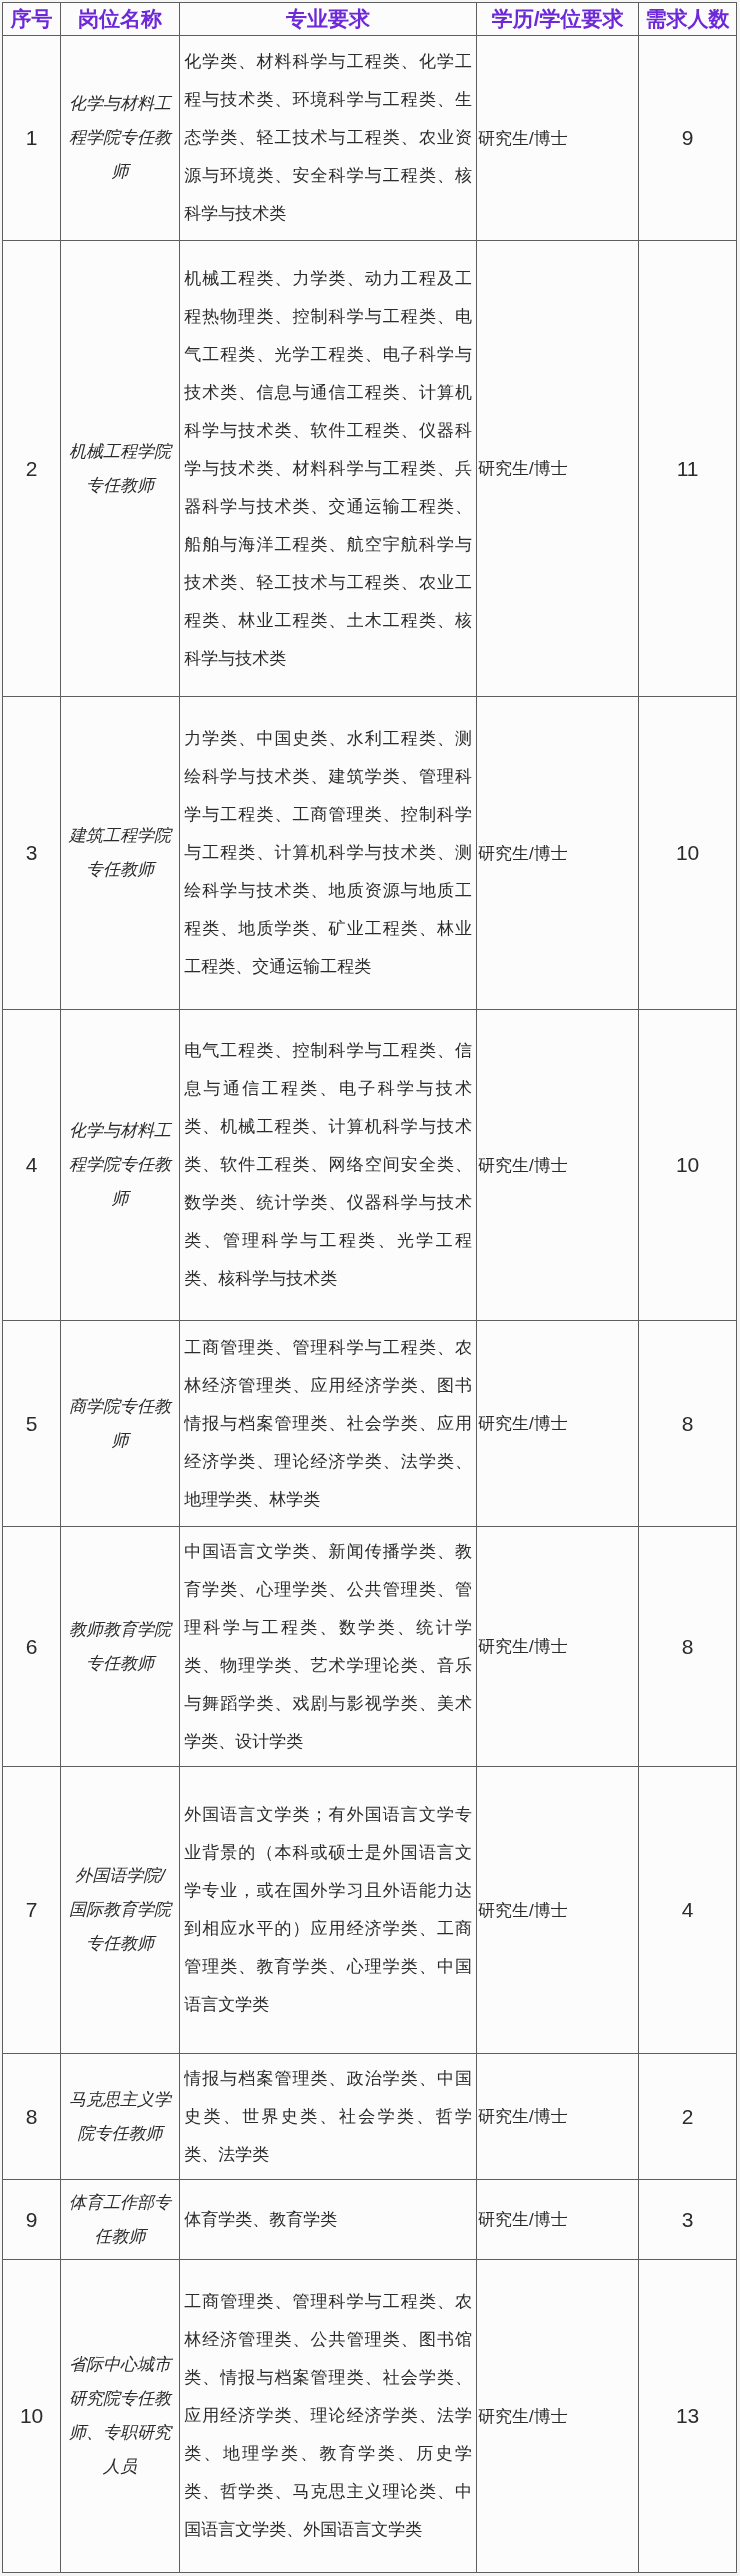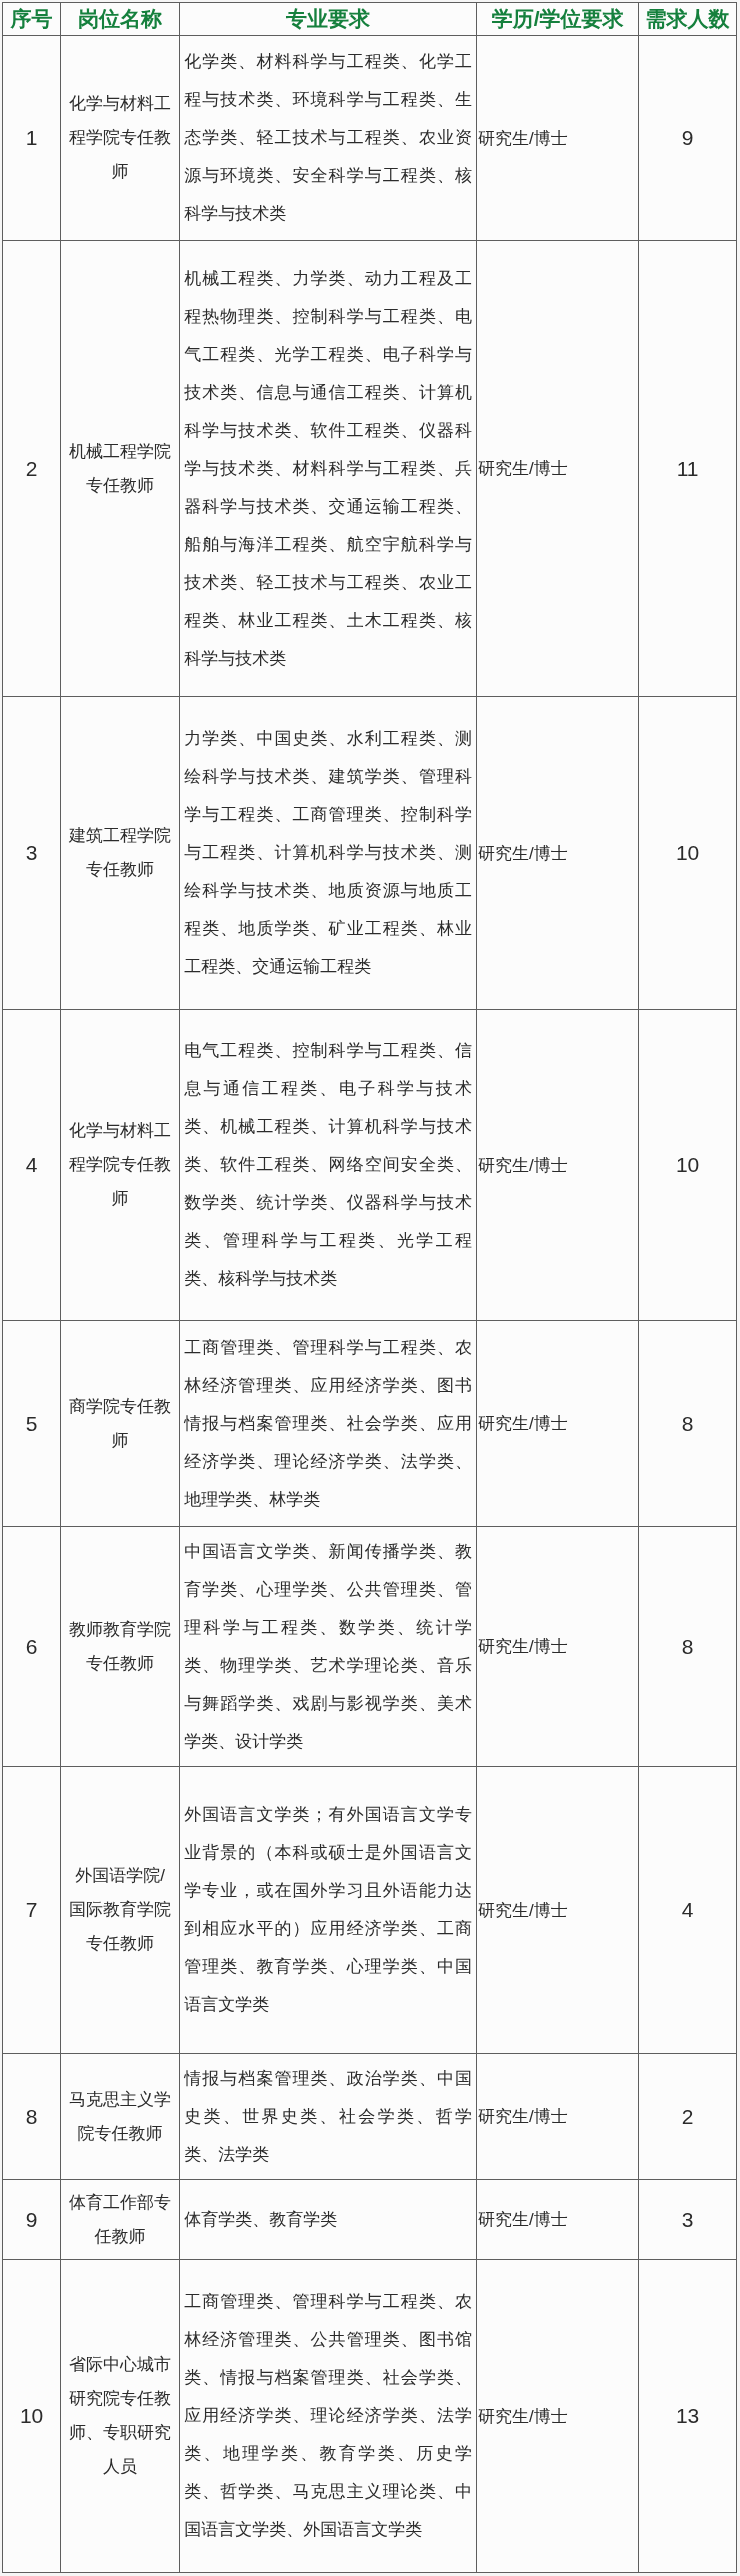--- a/index.html
+++ b/index.html
@@ -23,27 +23,27 @@
   }
   th, td {
     border: 1.4px solid #5e5e5e;
     vertical-align: middle;
     overflow: hidden;
   }
   thead tr { height: 33px; }
   th {
     font-size: 21px;
     font-weight: bold;
-    color: #15803d;
+    color: #6d28d9;
     text-align: center;
     padding: 0 1.4px;
   }
   td { font-size: 17px; }
   .c-no    { text-align: center; font-size: 21px; }
-  .c-pos   { text-align: center; line-height: 34px; padding: 0 6.2px; }
+  .c-pos   { text-align: center; line-height: 34px; padding: 0 6.2px; font-style: italic; }
   .c-major { text-align: justify; line-height: 38px; padding: 0 4.1px; }
   .c-edu   { text-align: left; }
   .c-count { text-align: center; font-size: 21px; }
   
   tbody tr:nth-child(1)  { height: 205px; }
   tbody tr:nth-child(2)  { height: 456px; }
   tbody tr:nth-child(3)  { height: 313px; }
   tbody tr:nth-child(4)  { height: 311px; }
   tbody tr:nth-child(5)  { height: 206px; }
   tbody tr:nth-child(6)  { height: 240px; }

